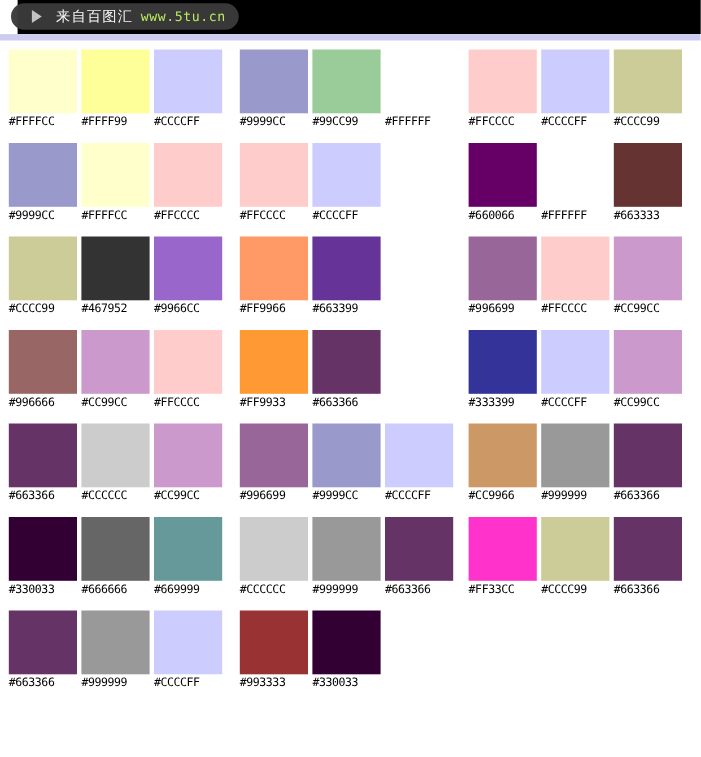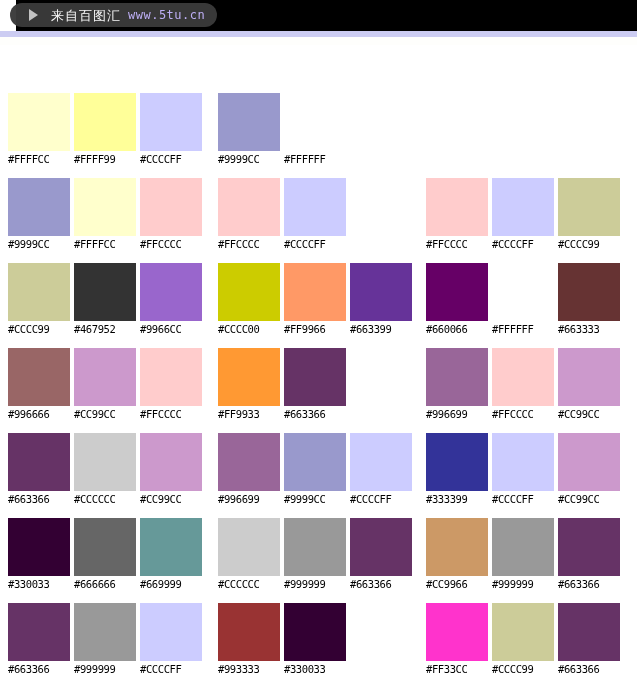--- a/index.html
+++ b/index.html
@@ -51,21 +51,21 @@
   }
   .wm-cn {
     color: #ffffff;
     font-size: 13px;
     letter-spacing: 1px;
     line-height: 1;
     font-family: "DejaVu Sans", sans-serif;
     white-space: nowrap;
   }
   .wm-url {
-    color: #c4b5fd;
+    color: #bef264;
     font-size: 12px;
     letter-spacing: 0.5px;
     line-height: 1;
     font-family: "DejaVu Sans Mono", monospace;
     white-space: nowrap;
   }
   .strip {
     position: absolute;
     left: 0; top: 31px;
     width: 637px;
@@ -79,21 +79,20 @@
     height: 8px;
     background: #fefefc;
   }
   .grid-area {
     position: absolute;
     left: 0;
     top: 45px;
     width: 551px;
     height: 643px;
     display: flex;
-    align-items: flex-end;
   }
   .group {
     position: relative;
   }
   .group-1 { width: 213px; }
   .group-2 { width: 213px; }
   .group-3 { width: 211px; }
   .row {
     display: flex;
     height: 85px;
@@ -241,39 +240,39 @@
         </div>
       </div>
     </div>
   <div class="group group-2">
       <div class="row">
         <div class="cell">
           <div class="swatch" style="background: rgb(153, 153, 204);"></div>
           <div class="label">#9999CC</div>
         </div>
         <div class="cell">
+          <div class="swatch" style="background: rgb(153, 204, 153);"></div>
+          <div class="label">#99CC99</div>
+        </div>
+        <div class="cell">
           <div class="swatch" style="background: rgb(255, 255, 255);"></div>
           <div class="label">#FFFFFF</div>
         </div>
       </div>
       <div class="row">
         <div class="cell">
           <div class="swatch" style="background: rgb(255, 204, 204);"></div>
           <div class="label">#FFCCCC</div>
         </div>
         <div class="cell">
           <div class="swatch" style="background: rgb(204, 204, 255);"></div>
           <div class="label">#CCCCFF</div>
         </div>
       </div>
       <div class="row">
-        <div class="cell">
-          <div class="swatch" style="background: rgb(204, 204, 0);"></div>
-          <div class="label">#CCCC00</div>
-        </div>
         <div class="cell">
           <div class="swatch" style="background: rgb(255, 153, 102);"></div>
           <div class="label">#FF9966</div>
         </div>
         <div class="cell">
           <div class="swatch" style="background: rgb(102, 51, 153);"></div>
           <div class="label">#663399</div>
         </div>
       </div>
       <div class="row">

